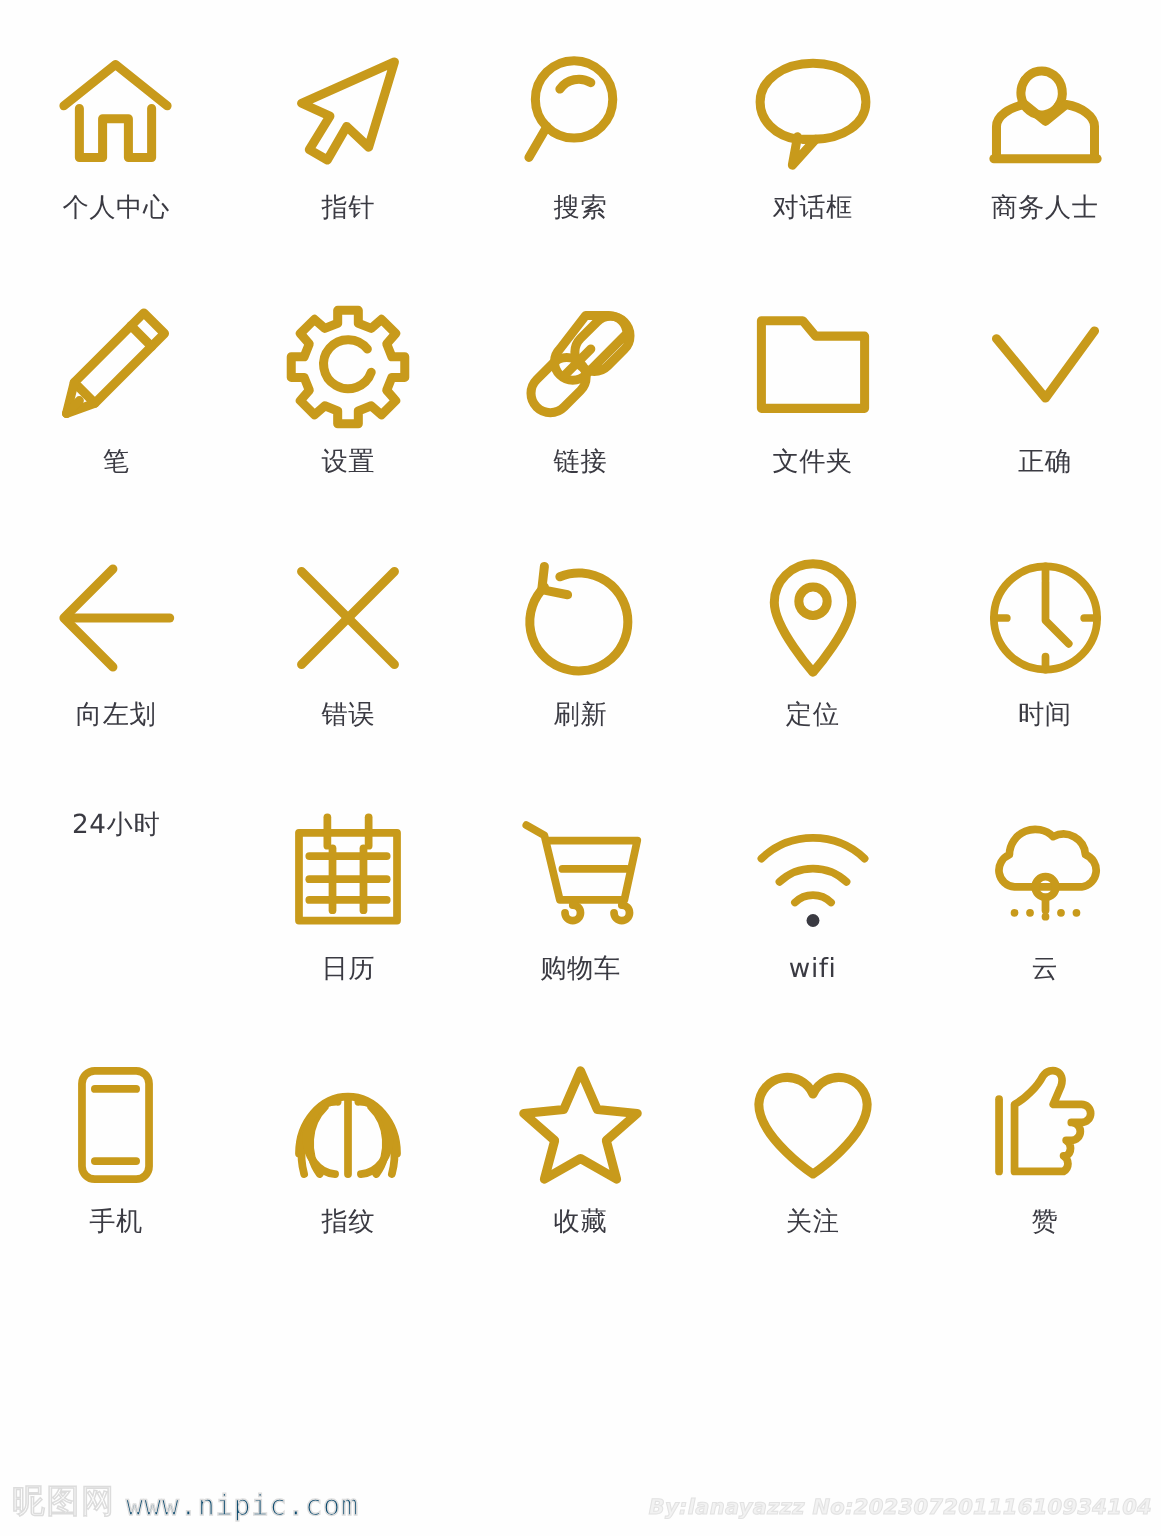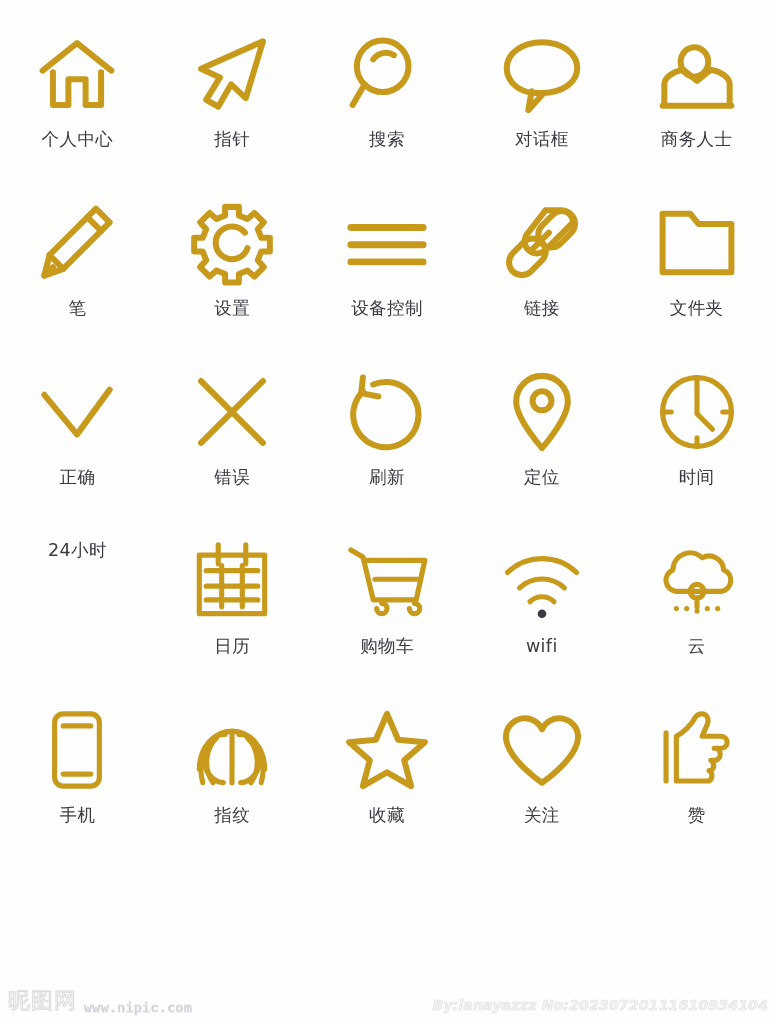--- a/index.html
+++ b/index.html
@@ -58,22 +58,22 @@
   }
   .wm-cn{
     font-size:22px;
     color:#ffffff;
     -webkit-text-stroke:1px #dcdcdc;
     letter-spacing:1px;
     font-family:Liberation Mono, monospace;
     line-height:1;
   }
   .wm-url{
-    font-size:13px;
-    color:#8b5cf6;
+    font-size:19px;
+    color:#0c4a6e;
     -webkit-text-stroke:1px #dddddd;
     letter-spacing:0.5px;
     line-height:1;
     font-family:"DejaVu Sans Mono","Liberation Mono",monospace;
   }
   .wm-right{
     position:absolute;
     right:6px;bottom:12px;
     font-size:14px;
     color:#f2f2f2;
@@ -159,30 +159,20 @@
     <div class="cell">
       <div class="glyph">
         <svg width="86" height="86" viewBox="0 0 100 100" fill="none" stroke="#C89A1B" stroke-width="7" stroke-linecap="round" stroke-linejoin="round">
           <path d="M42 8 h16 v10 l10 4 l8 -7 l11 11 l-7 8 l4 10 h10 v16 h-10 l-4 10 l7 8 l-11 11 l-8 -7 l-10 4 v10 h-16 v-10 l-10 -4 l-8 7 l-11 -11 l7 -8 l-4 -10 h-10 v-16 h10 l4 -10 l-7 -8 l11 -11 l8 7 l10 -4 Z"></path>
           <path d="M65 38 a19 19 0 1 0 3 18"></path>
         </svg>
       </div>
       <div class="label">设置</div>
     </div>
 
-    <div class="cell">
-      <div class="glyph">
-        <svg width="86" height="86" viewBox="0 0 100 100" fill="none" stroke="#C89A1B" stroke-width="8" stroke-linecap="round">
-          <line x1="8" y1="32" x2="92" y2="32"></line>
-          <line x1="8" y1="52" x2="92" y2="52"></line>
-          <line x1="8" y1="72" x2="92" y2="72"></line>
-        </svg>
-      </div>
-      <div class="label">设备控制</div>
-    </div>
 
     <div class="cell">
       <div class="glyph">
         <svg width="86" height="86" viewBox="0 0 100 100" fill="none" stroke="#C89A1B" stroke-width="7" stroke-linecap="round" stroke-linejoin="round">
           <path d="M54 12 L72 12 a14 14 0 0 1 14 14 L86 26 L54 58 a14 14 0 0 1 -20 -20 Z" transform="rotate(0 50 50)"></path>
           <rect x="52" y="10" width="30" height="48" rx="15" transform="rotate(45 67 34)"></rect>
           <rect x="18" y="42" width="30" height="48" rx="15" transform="rotate(45 33 66)"></rect>
           <line x1="38" y1="58" x2="58" y2="38"></line>
         </svg>
       </div>
@@ -201,20 +191,29 @@
     <div class="cell">
       <div class="glyph">
         <svg width="86" height="86" viewBox="0 0 100 100" fill="none" stroke="#C89A1B" stroke-width="7" stroke-linecap="round" stroke-linejoin="round">
           <polyline points="12,30 50,76 88,24"></polyline>
         </svg>
       </div>
       <div class="label">正确</div>
     </div>
 
 
+    <div class="cell">
+      <div class="glyph">
+        <svg width="86" height="86" viewBox="0 0 100 100" fill="none" stroke="#C89A1B" stroke-width="7" stroke-linecap="round" stroke-linejoin="round">
+          <line x1="92" y1="50" x2="12" y2="50"></line>
+          <polyline points="48,12 10,50 48,88"></polyline>
+        </svg>
+      </div>
+      <div class="label">向左划</div>
+    </div>
 
     <div class="cell">
       <div class="glyph">
         <svg width="86" height="86" viewBox="0 0 100 100" fill="none" stroke="#C89A1B" stroke-width="7" stroke-linecap="round">
           <line x1="14" y1="14" x2="86" y2="86"></line>
           <line x1="86" y1="14" x2="14" y2="86"></line>
         </svg>
       </div>
       <div class="label">错误</div>
     </div>

